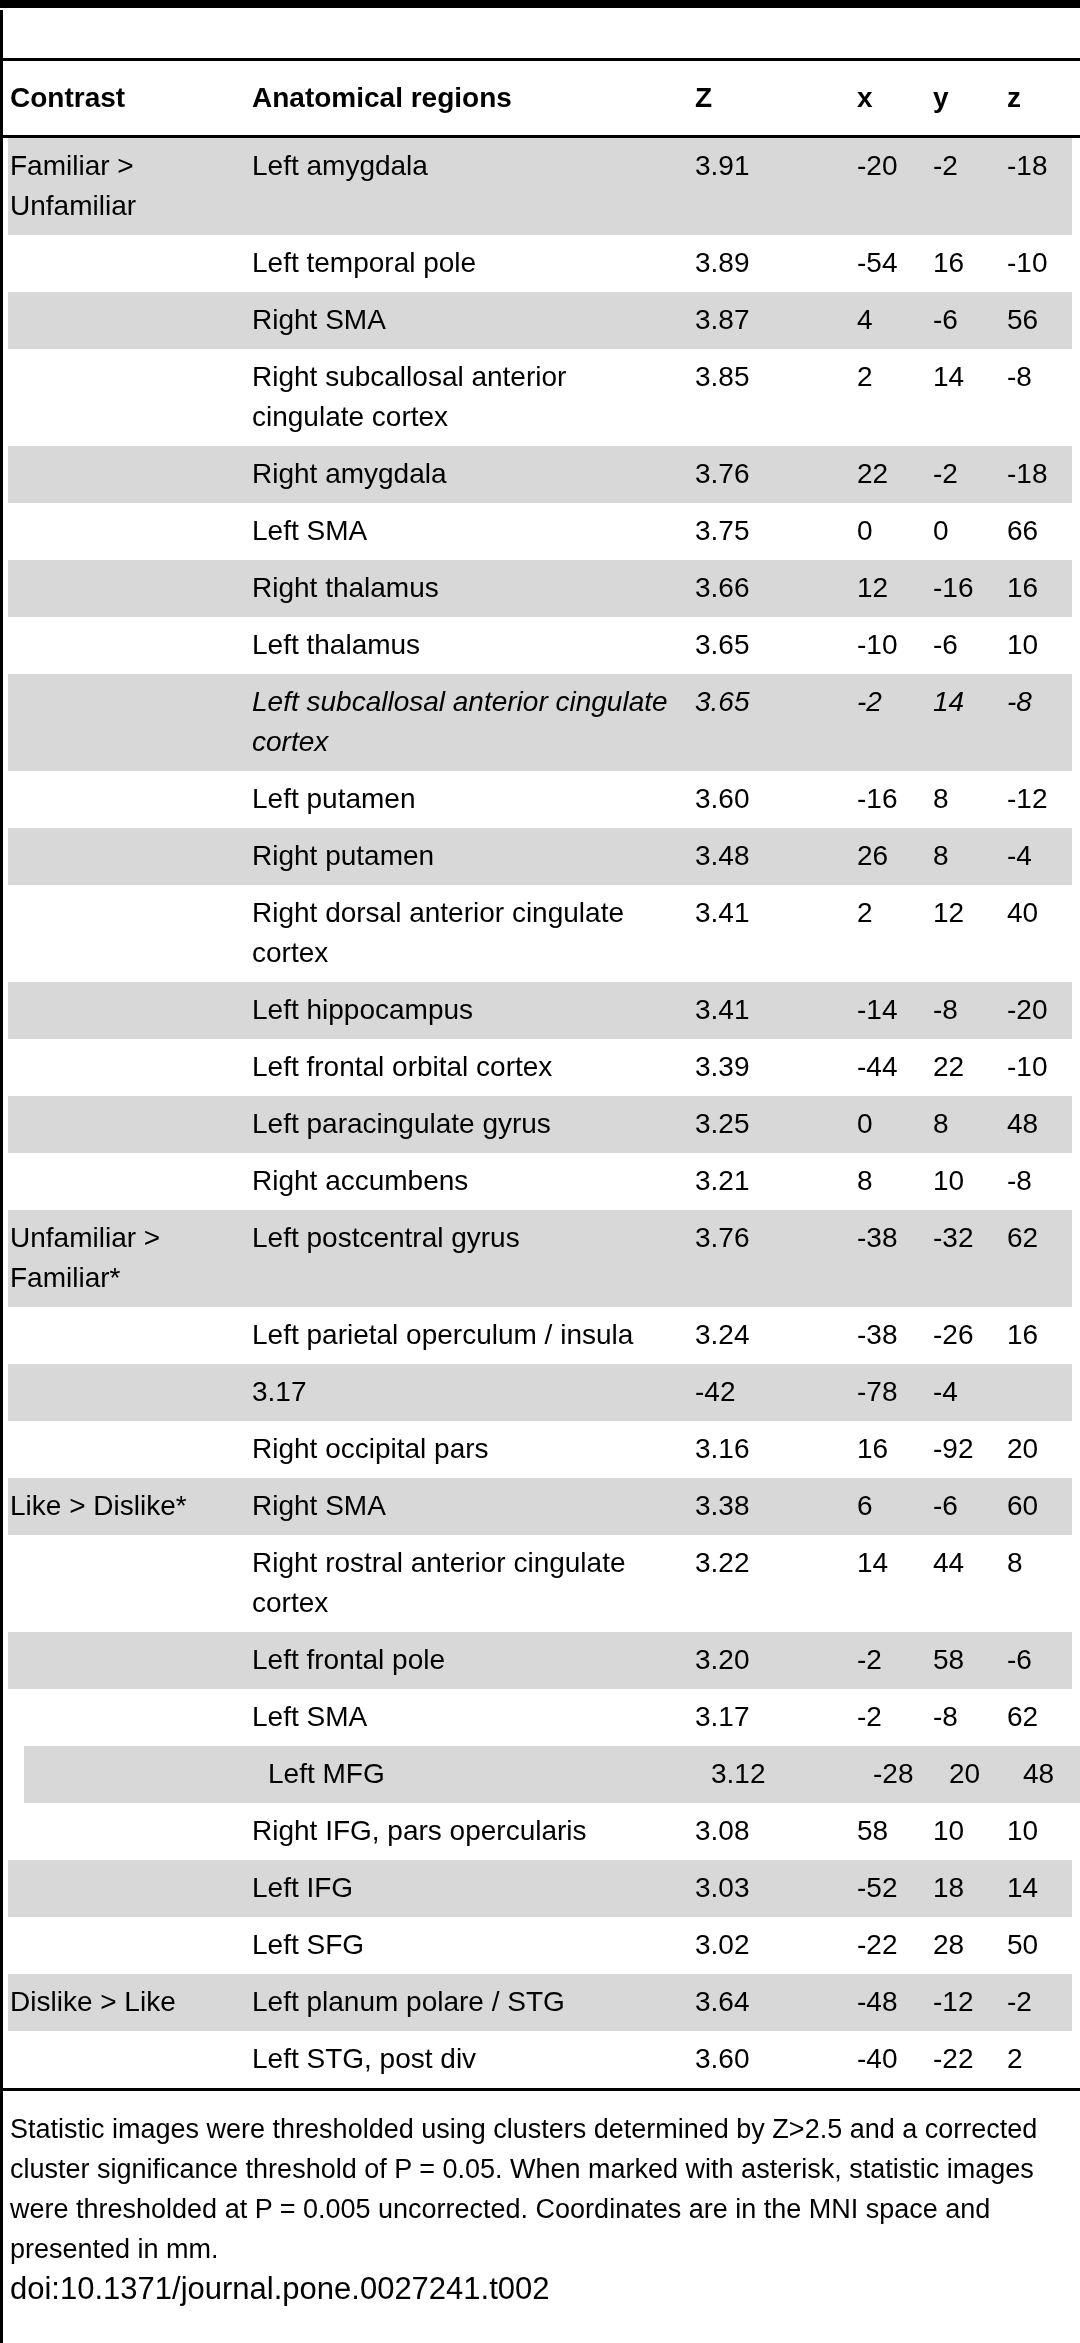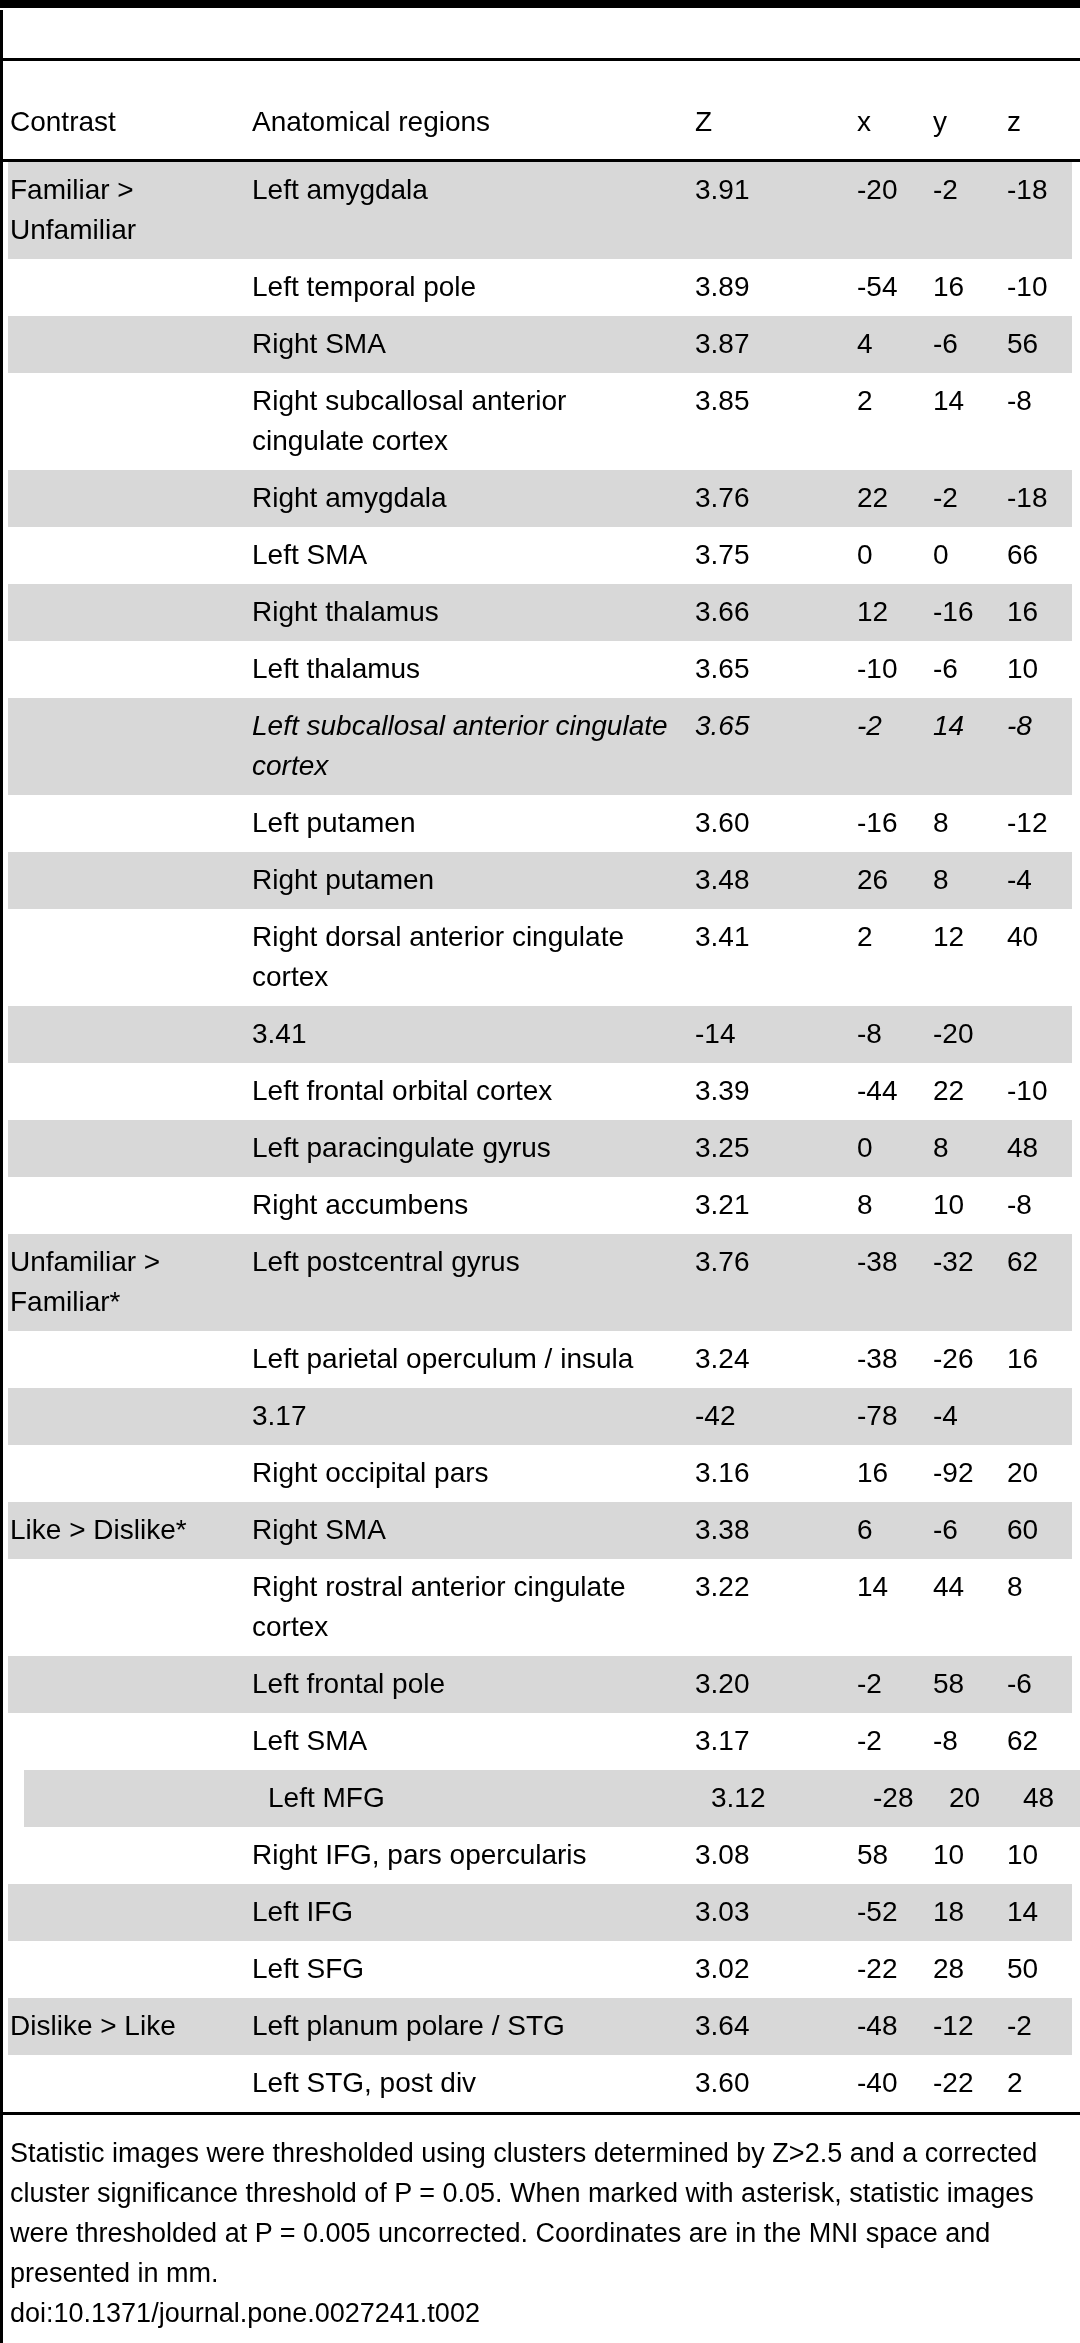--- a/index.html
+++ b/index.html
@@ -41,37 +41,36 @@
     margin-left: 8px;
     width: 1064px;
     padding: 8px 0 9px 2px;
     box-sizing: border-box;
     font-size: 28px;
     line-height: 40px;
     align-items: start;
   }
   .header-row {
     padding: 17px 0 17px 2px;
-    font-weight: normal;
-    margin-top: 24px;
+    font-weight: bold;
   }
   .row.shaded {
     background: #d8d8d8;
   }
   .cell {
     padding-right: 10px;
     overflow-wrap: break-word;
   }
   .footnote-block {
     margin: 18px 12px 0 10px;
     font-size: 27px;
     line-height: 40px;
   }
   .doi-line {
-    font-size: 27px;
+    font-size: 31px;
     line-height: 40px;
   }
 </style>
 </head>
 <body>
 
 <div class="page">
 
   <div class="top-bar"></div>
   <div class="left-edge-line"></div>
@@ -181,20 +180,21 @@
       <div class="grid-row row">
         <div class="cell"></div>
         <div class="cell">Right dorsal anterior cingulate cortex</div>
         <div class="cell">3.41</div>
         <div class="cell">2</div>
         <div class="cell">12</div>
         <div class="cell">40</div>
       </div>
       <div class="grid-row row shaded" style="background: rgb(216, 216, 216);">
         <div class="cell"></div>
+        <div class="cell">Left hippocampus</div>
         <div class="cell">3.41</div>
         <div class="cell">-14</div>
         <div class="cell">-8</div>
         <div class="cell">-20</div>
       </div>
       <div class="grid-row row">
         <div class="cell"></div>
         <div class="cell">Left frontal orbital cortex</div>
         <div class="cell">3.39</div>
         <div class="cell">-44</div>

